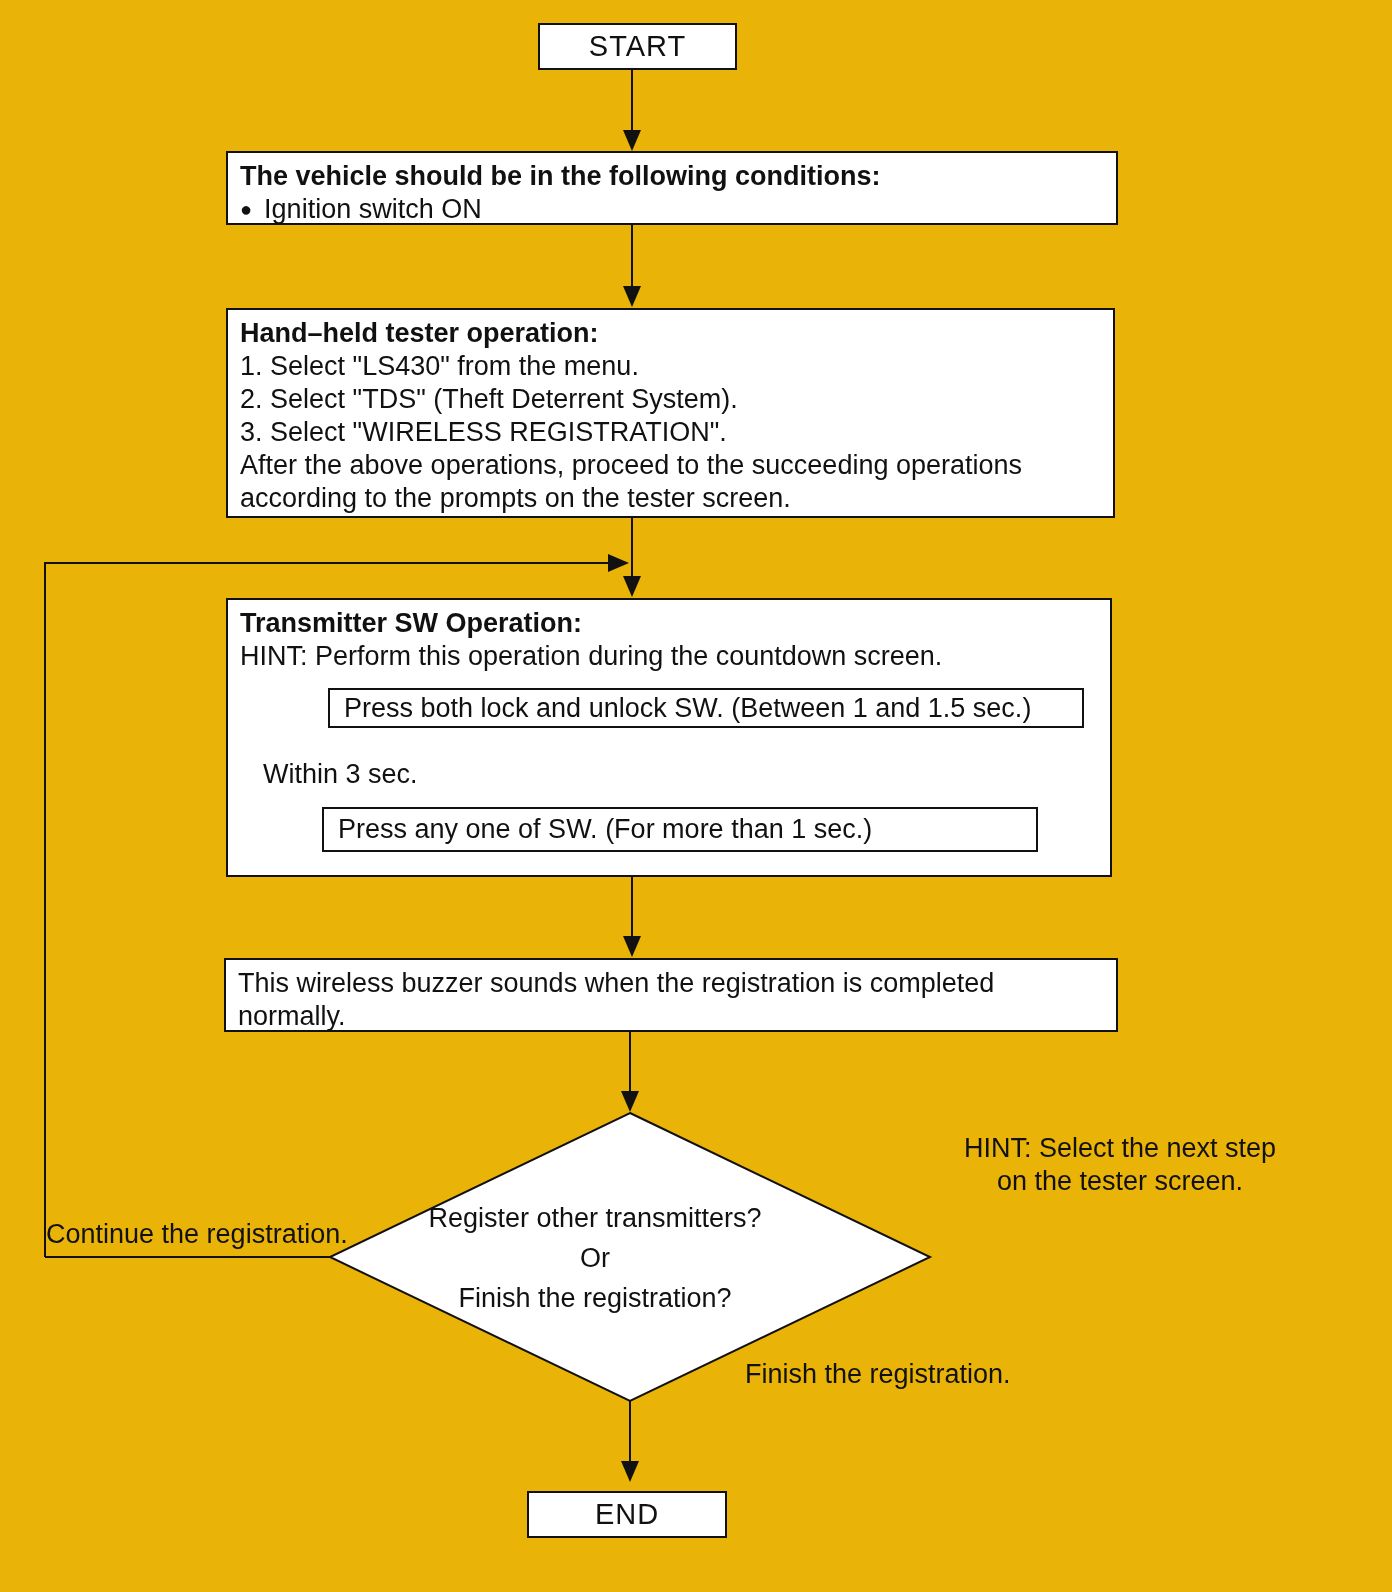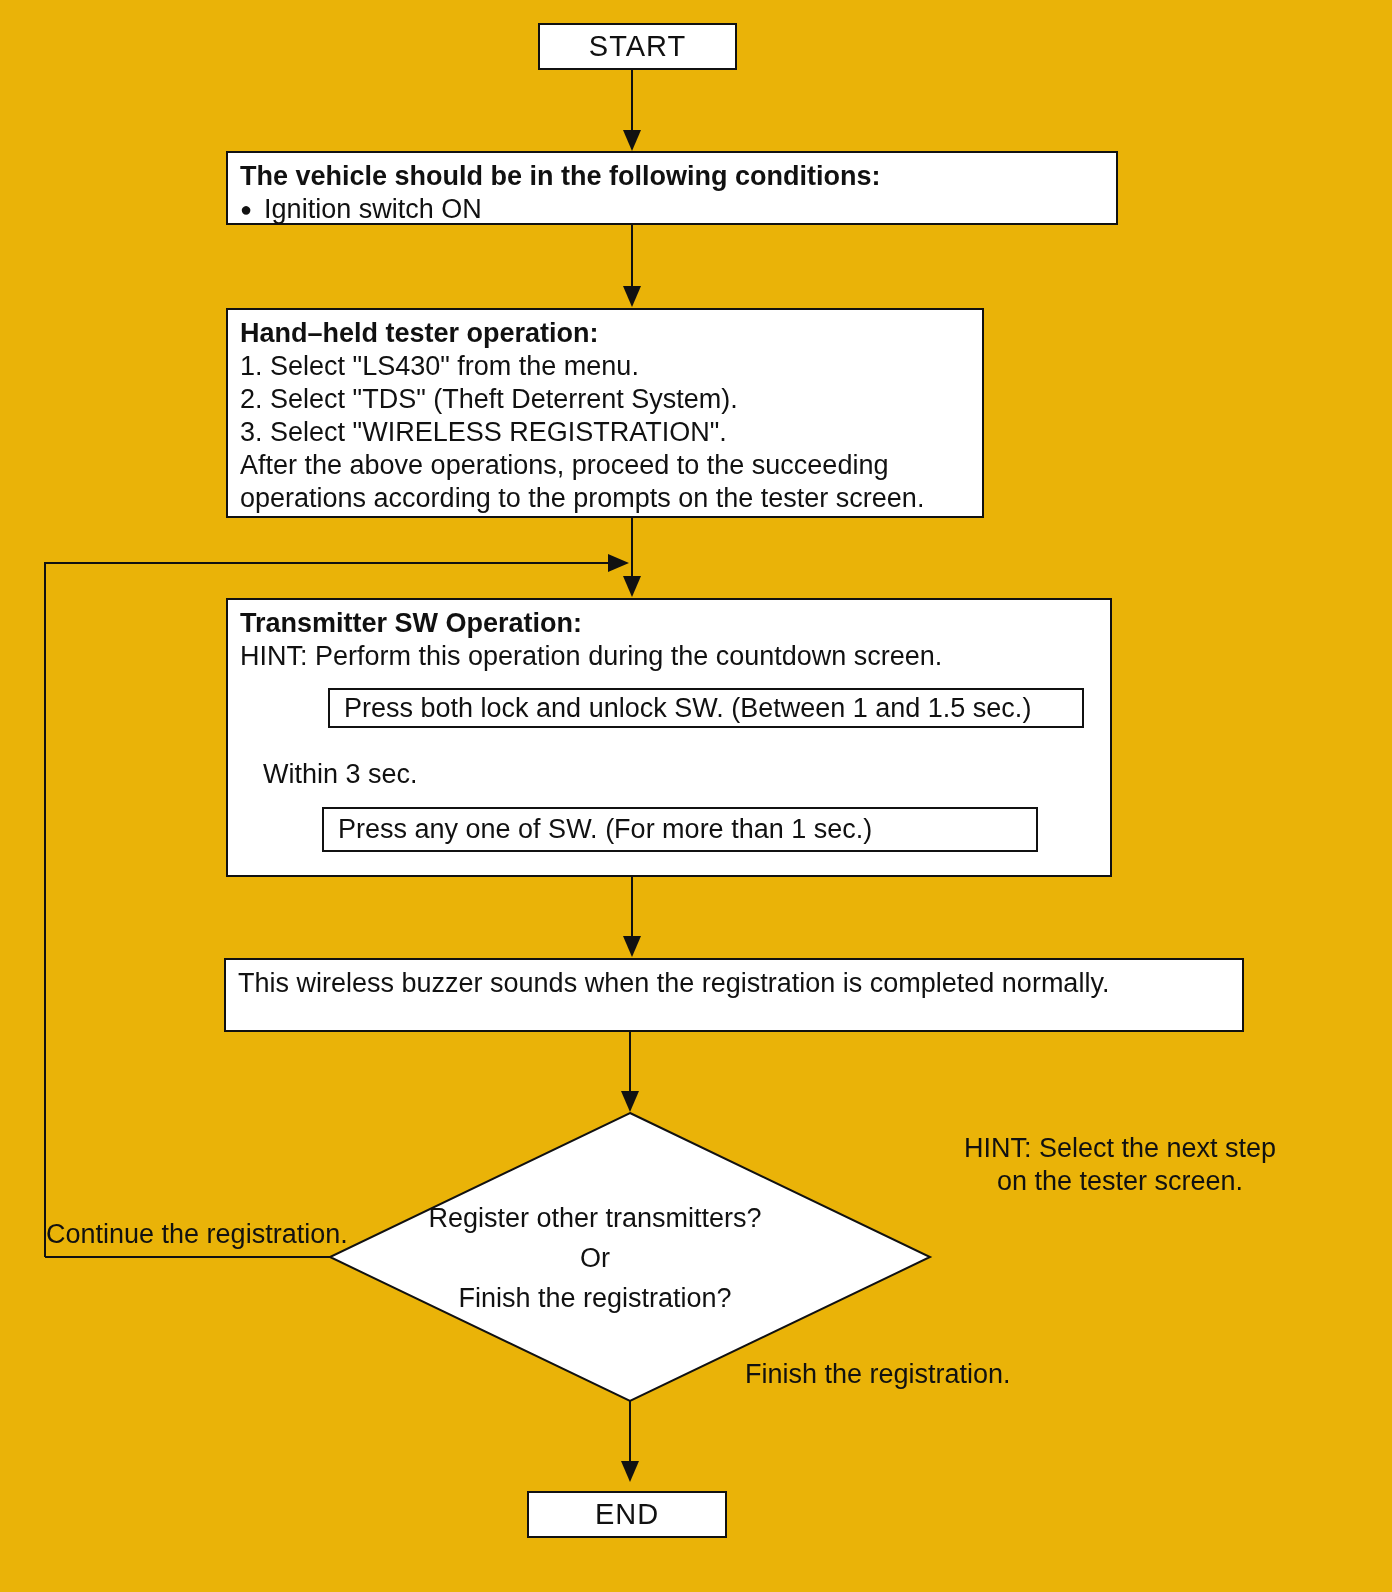--- a/index.html
+++ b/index.html
@@ -96,21 +96,21 @@
   </div>
 
   <div class="node pad" style="left:226px;top:151px;width:892px;height:74px;">
     <div class="b">The vehicle should be in the following conditions:</div>
     <div class="bullet-row">
       <span class="bullet-glyph">●</span>
       <span>Ignition switch ON</span>
     </div>
   </div>
 
-  <div class="node pad" style="left:226px;top:308px;width:758px;height:210px;">
+  <div class="node pad" style="left:226px;top:308px;width:889px;height:210px;">
     <div class="b">Hand–held tester operation:</div>
     <div>1. Select "LS430" from the menu.</div>
     <div>2. Select "TDS" (Theft Deterrent System).</div>
     <div>3. Select "WIRELESS REGISTRATION".</div>
     <div>After the above operations, proceed to the succeeding operations according to the prompts on the tester screen.</div>
   </div>
 
   <div class="node pad" style="left:226px;top:598px;width:886px;height:279px;">
     <div class="b">Transmitter SW Operation:</div>
     <div>HINT: Perform this operation during the countdown screen.</div>
@@ -118,21 +118,21 @@
 
   <div class="node inner-step" style="left:328px;top:688px;width:756px;height:40px;">
     <span>Press both lock and unlock SW. (Between 1 and 1.5 sec.)</span>
   </div>
   <div class="node inner-step" style="left:322px;top:807px;width:716px;height:45px;">
     <span>Press any one of SW. (For more than 1 sec.)</span>
   </div>
 
   <div class="floating" style="left:263px;top:758px;">Within 3 sec.</div>
 
-  <div class="node pad" style="left:224px;top:958px;width:1020px;height:74px;">
+  <div class="node pad" style="left:224px;top:958px;width:894px;height:74px;">
     <div>This wireless buzzer sounds when the registration is completed normally.</div>
   </div>
 
   <div class="decision-text" style="left:415px;top:1198px;width:360px;">
     <div>Register other transmitters?</div>
     <div>Or</div>
     <div>Finish the registration?</div>
   </div>
 
   <div class="floating center" style="left:955px;top:1108px;width:330px;margin-top:24px;">

